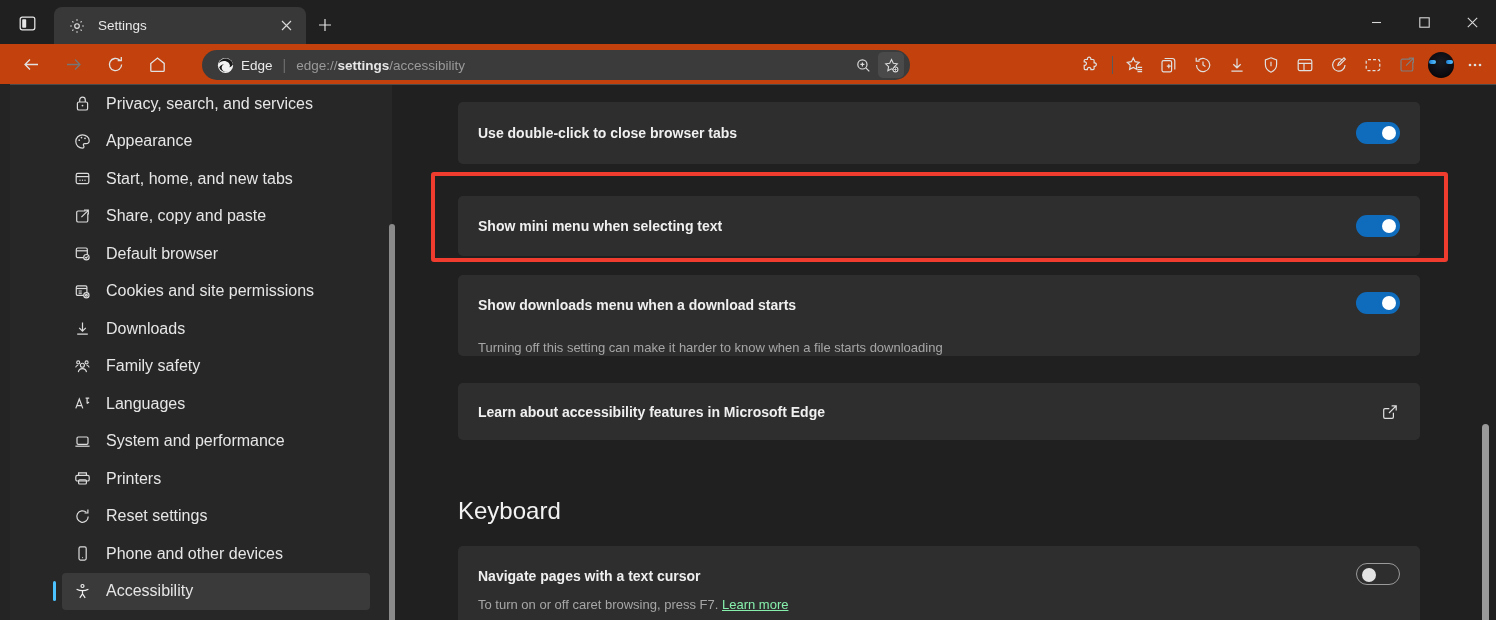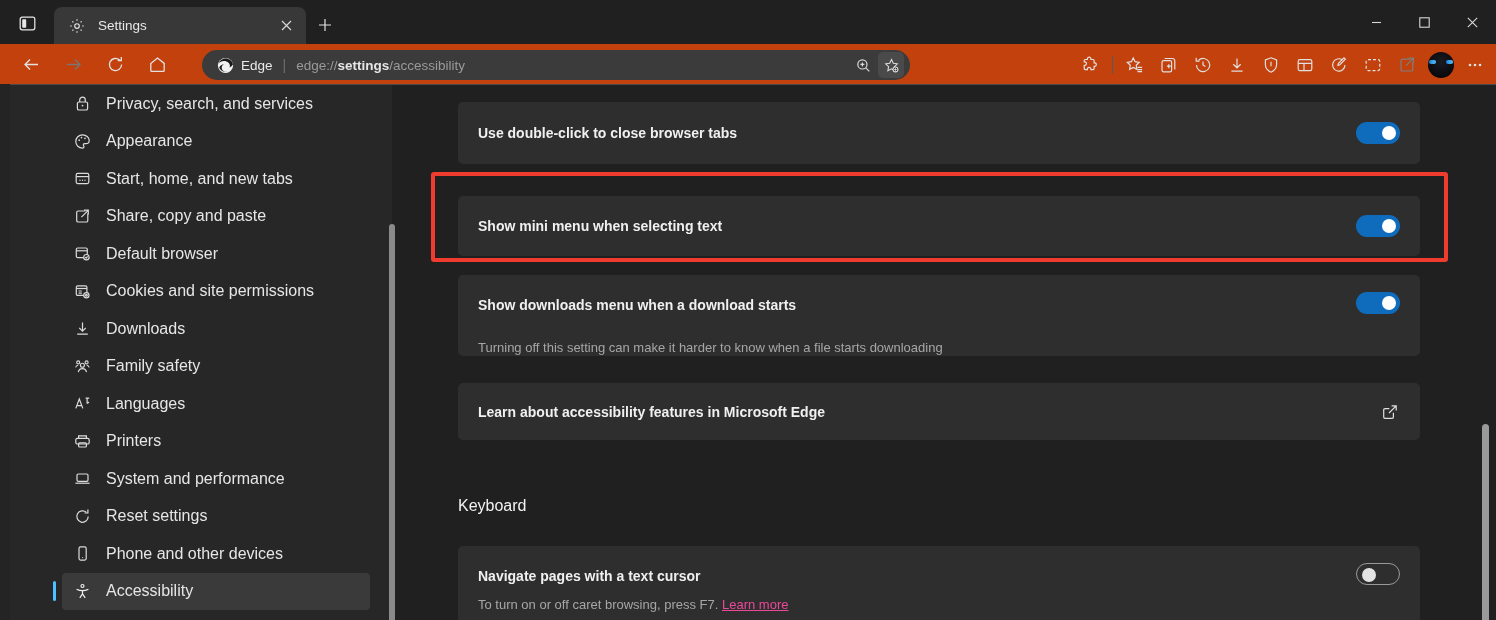--- a/index.html
+++ b/index.html
@@ -106,32 +106,32 @@
 
   
   .main { position: absolute; left: 392px; top: 1px; width: 1104px; height: 535px; overflow: hidden; }
   .card {
     position: absolute; left: 66px; width: 962px; background: #2e2e2e;
     border-radius: 5px; padding: 0 20px;
   }
   .card-row { display: flex; align-items: center; }
   .card-title { font-size: 14px; font-weight: 600; color: #f0f0f0; }
   .card-desc { font-size: 13px; color: #a6a6a6; }
-  .card-desc a { color: #ec4899; text-decoration: underline; }
+  .card-desc a { color: #86efac; text-decoration: underline; }
   .toggle {
     width: 44px; height: 22px; border-radius: 11px; position: relative;
     flex: 0 0 44px; margin-left: auto; cursor: pointer;
   }
   .toggle.on { background: #0f6cbd; }
   .toggle.off { background: transparent; border: 1.3px solid #9a9a9a; }
   .toggle .knob { position: absolute; top: 4px; width: 14px; height: 14px; border-radius: 50%; background: #fff; }
   .toggle.on .knob { left: 26px; }
   .toggle.off .knob { left: 5px; background: #e3e3e3; }
   .ext-link { margin-left: auto; width: 20px; height: 20px; display: flex; align-items: center; justify-content: center; cursor: pointer; }
-  .section-head { position: absolute; left: 66px; font-size: 16px; color: #f2f2f2; }
+  .section-head { position: absolute; left: 66px; font-size: 24px; color: #f2f2f2; }
 
   .red-box {
     position: absolute; left: 431px; top: 88px; width: 1017px; height: 90px;
     border: 4px solid #f03c2e; border-radius: 3px; pointer-events: none; z-index: 40;
   }
   .main-scroll-thumb {
     position: absolute; left: 1482px; top: 340px; width: 7px; height: 266px;
     background: #9a9a9a; border-radius: 4px; cursor: pointer; z-index: 30;
   }
   svg { display: block; }
@@ -431,37 +431,37 @@
             <path d="M11.6 3.2h3.6M13.1 3.2v5.4M13.1 8.6l1.9-1.6"></path>
           </svg>
         </span>
         <span class="nav-label">Languages</span>
       </div>
 
       <div class="navitem">
 
         <span class="nav-ico">
           <svg width="17" height="17" viewBox="0 0 17 17" fill="none" stroke="#dcdcdc" stroke-width="1.2">
+            <rect x="3" y="4" width="11" height="7.4" rx="1.3"></rect>
+            <path d="M1.4 13.2h14.2"></path>
+          </svg>
+        </span>
+        <span class="nav-label">System and performance</span>
+      </div>
+
+      <div class="navitem">
+
+        <span class="nav-ico">
+          <svg width="17" height="17" viewBox="0 0 17 17" fill="none" stroke="#dcdcdc" stroke-width="1.2">
             <path d="M4.6 5.4V2.9h7.8v2.5"></path>
             <rect x="1.8" y="5.4" width="13.4" height="5.6" rx="1.6"></rect>
             <rect x="4.6" y="9.8" width="7.8" height="4.2" rx="1"></rect>
           </svg>
         </span>
         <span class="nav-label">Printers</span>
-      </div>
-
-      <div class="navitem">
-
-        <span class="nav-ico">
-          <svg width="17" height="17" viewBox="0 0 17 17" fill="none" stroke="#dcdcdc" stroke-width="1.2">
-            <rect x="3" y="4" width="11" height="7.4" rx="1.3"></rect>
-            <path d="M1.4 13.2h14.2"></path>
-          </svg>
-        </span>
-        <span class="nav-label">System and performance</span>
       </div>
 
       <div class="navitem">
 
         <span class="nav-ico">
           <svg width="17" height="17" viewBox="0 0 17 17" fill="none" stroke="#dcdcdc" stroke-width="1.2">
             <path d="M14.2 8.5a5.7 5.7 0 1 1-1.8-4.1"></path>
             <path d="M13.9 1.6v3.4h-3.4"></path>
           </svg>
         </span>

